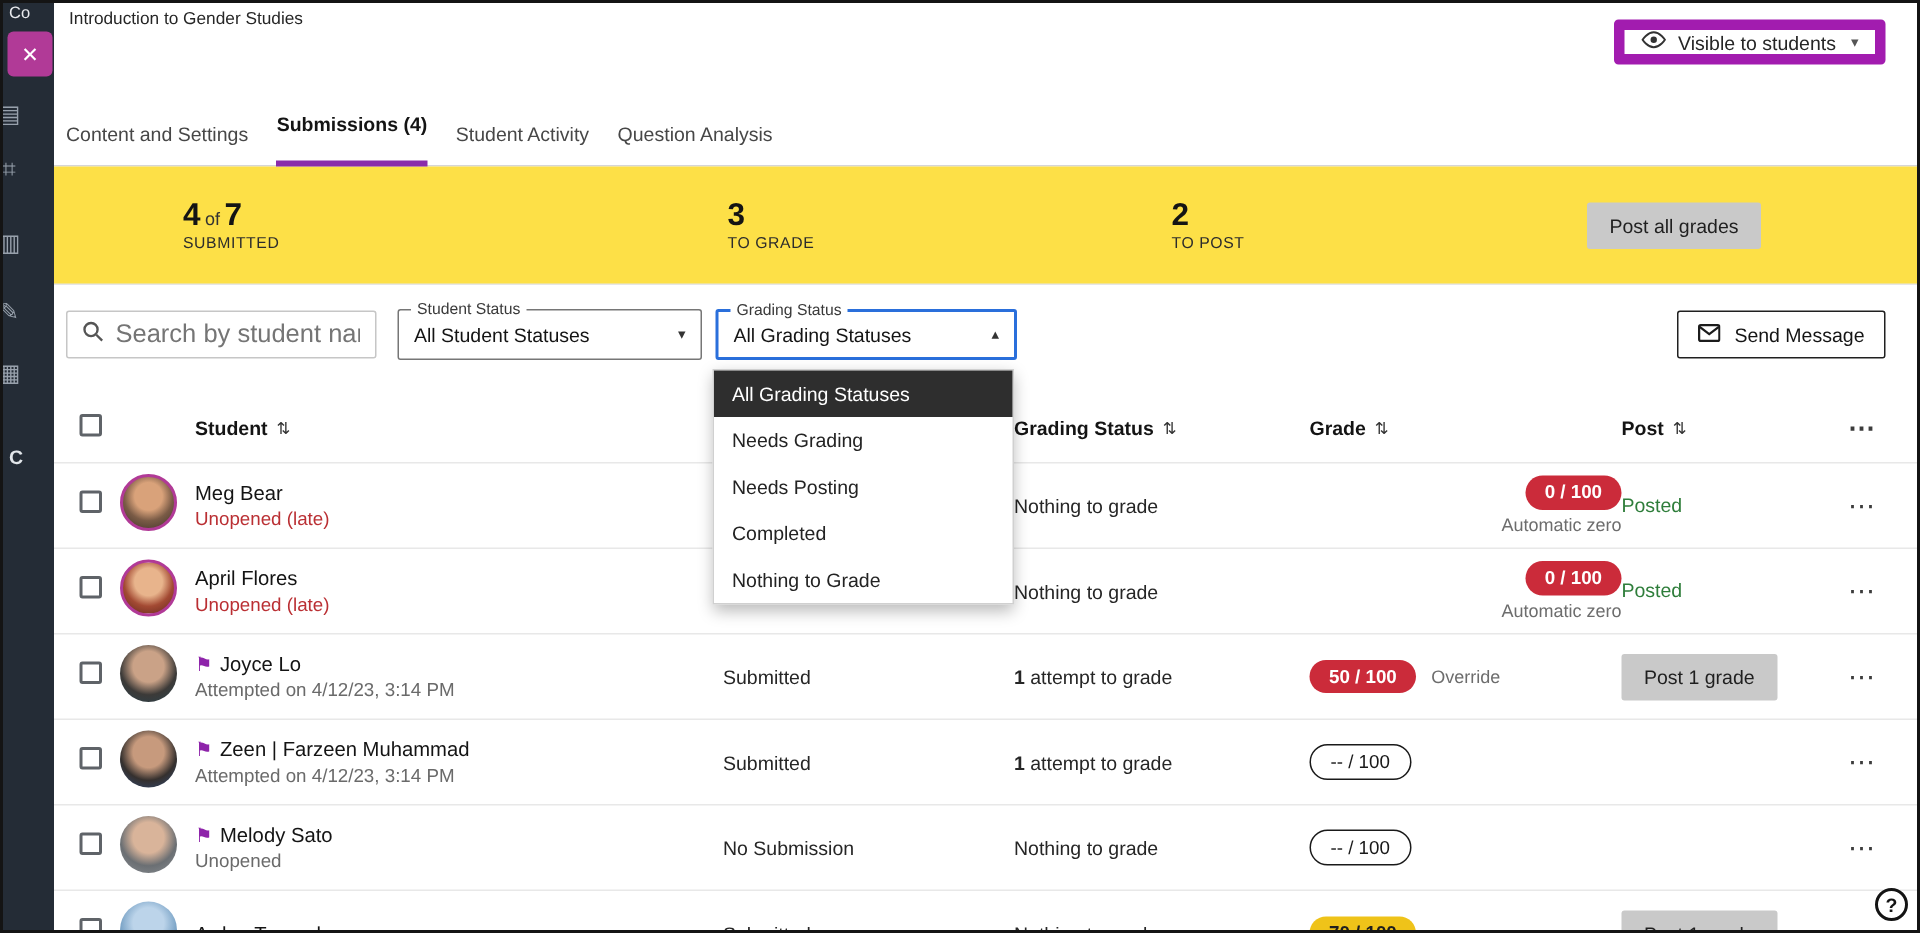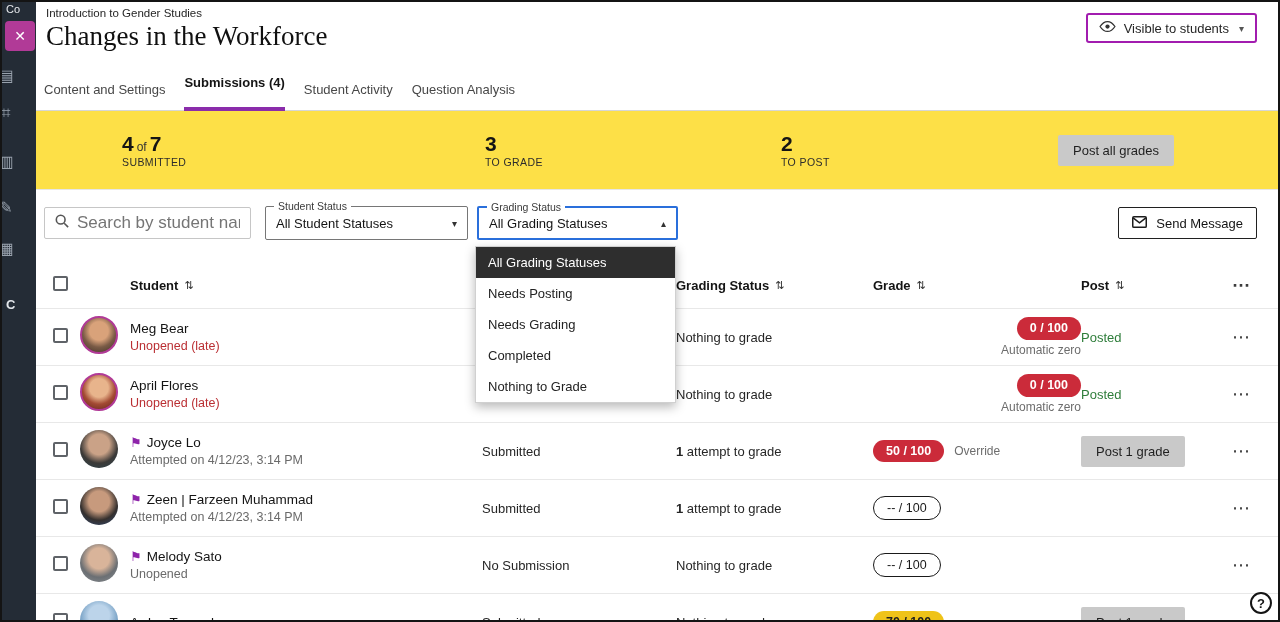--- a/index.html
+++ b/index.html
@@ -17,21 +17,21 @@
   .ricon{ position:absolute; left:-7px; width:22px; text-align:center; font-size:16px; color:#98a1ac; cursor:pointer;}
   .ri0{top:64px} .ri1{top:102px} .ri2{top:150px} .ri3{top:196px} .ri4{top:237px}
 
   
   .content{ position:absolute; left:34px; top:0; right:0; bottom:0; background:#fff; }
 
   .page-head{ position:relative; height:66px; padding:5px 20px 0 10px; }
   .breadcrumb{ font-size:11.5px; color:#262626; cursor:pointer; }
   .page-title{ font-family:"Liberation Serif", serif; font-size:27px; color:#101010; margin-top:2px; }
   .visibility-btn{ position:absolute; top:11px; right:21px; height:30px; display:flex; align-items:center;
-                   gap:8px; padding:0 11px; background:#fff; border:2px solid #a21caf; border-radius:3px;
+                   gap:8px; padding:0 11px; background:#fff; border:7px solid #a21caf; border-radius:3px;
                    font-size:13px; color:#262626; cursor:pointer; }
   .visibility-btn .caret{ font-size:10px; color:#555; margin-left:2px;}
 
   .tabs{ display:flex; gap:19px; align-items:flex-end; height:43px; padding-left:8px;
          border-bottom:1px solid #d6d6d6; }
   .tab{ padding-bottom:13px; font-size:13px; color:#474747; cursor:pointer; white-space:nowrap;}
   .tab.active{ color:#141414; font-weight:700; border-bottom:4px solid #8a2cab; padding-bottom:17px; margin-bottom:-1px;}
 
   
   .stats{ height:79px; background:#fde047; border-bottom:1px solid #e6e6e6; display:flex;
@@ -122,21 +122,20 @@
     <span class="ricon ri2">▥</span>
     <span class="ricon ri3">✎</span>
     <span class="ricon ri4">▦</span>
     <span class="peek-bottom">C</span>
   </aside>
 
   <main class="content">
 
     <div class="page-head">
       <div class="breadcrumb">Introduction to Gender Studies</div>
-      <div class="page-title">Changes in the Workforce</div>
       <div class="visibility-btn">
         <span>
           <svg width="17" height="13" viewBox="0 0 24 16">
               <path d="M12 1C6 1 1.5 8 1.5 8S6 15 12 15s10.5-7 10.5-7S18 1 12 1z" fill="none" stroke="#333" stroke-width="1.8"></path>
               <circle cx="12" cy="8" r="3" fill="#333"></circle>
             </svg>
         </span>
         <span>Visible to students</span>
         <span class="caret">▾</span>
       </div>
@@ -332,21 +331,21 @@
         </div>
         <div><button class="btn-gray">Post 1 grade</button></div>
         <div class="c-more">⋯</div>
       </div>
 
     </section>
   </main>
 
   <div class="dropdown">
     <div class="ditem selected">All Grading Statuses</div>
+    <div class="ditem">Needs Grading</div>
     <div class="ditem">Needs Posting</div>
-    <div class="ditem">Needs Grading</div>
     <div class="ditem">Completed</div>
     <div class="ditem">Nothing to Grade</div>
   </div>
 
   <div class="help-btn">?</div>
 
 </div>
 
 </body></html>

